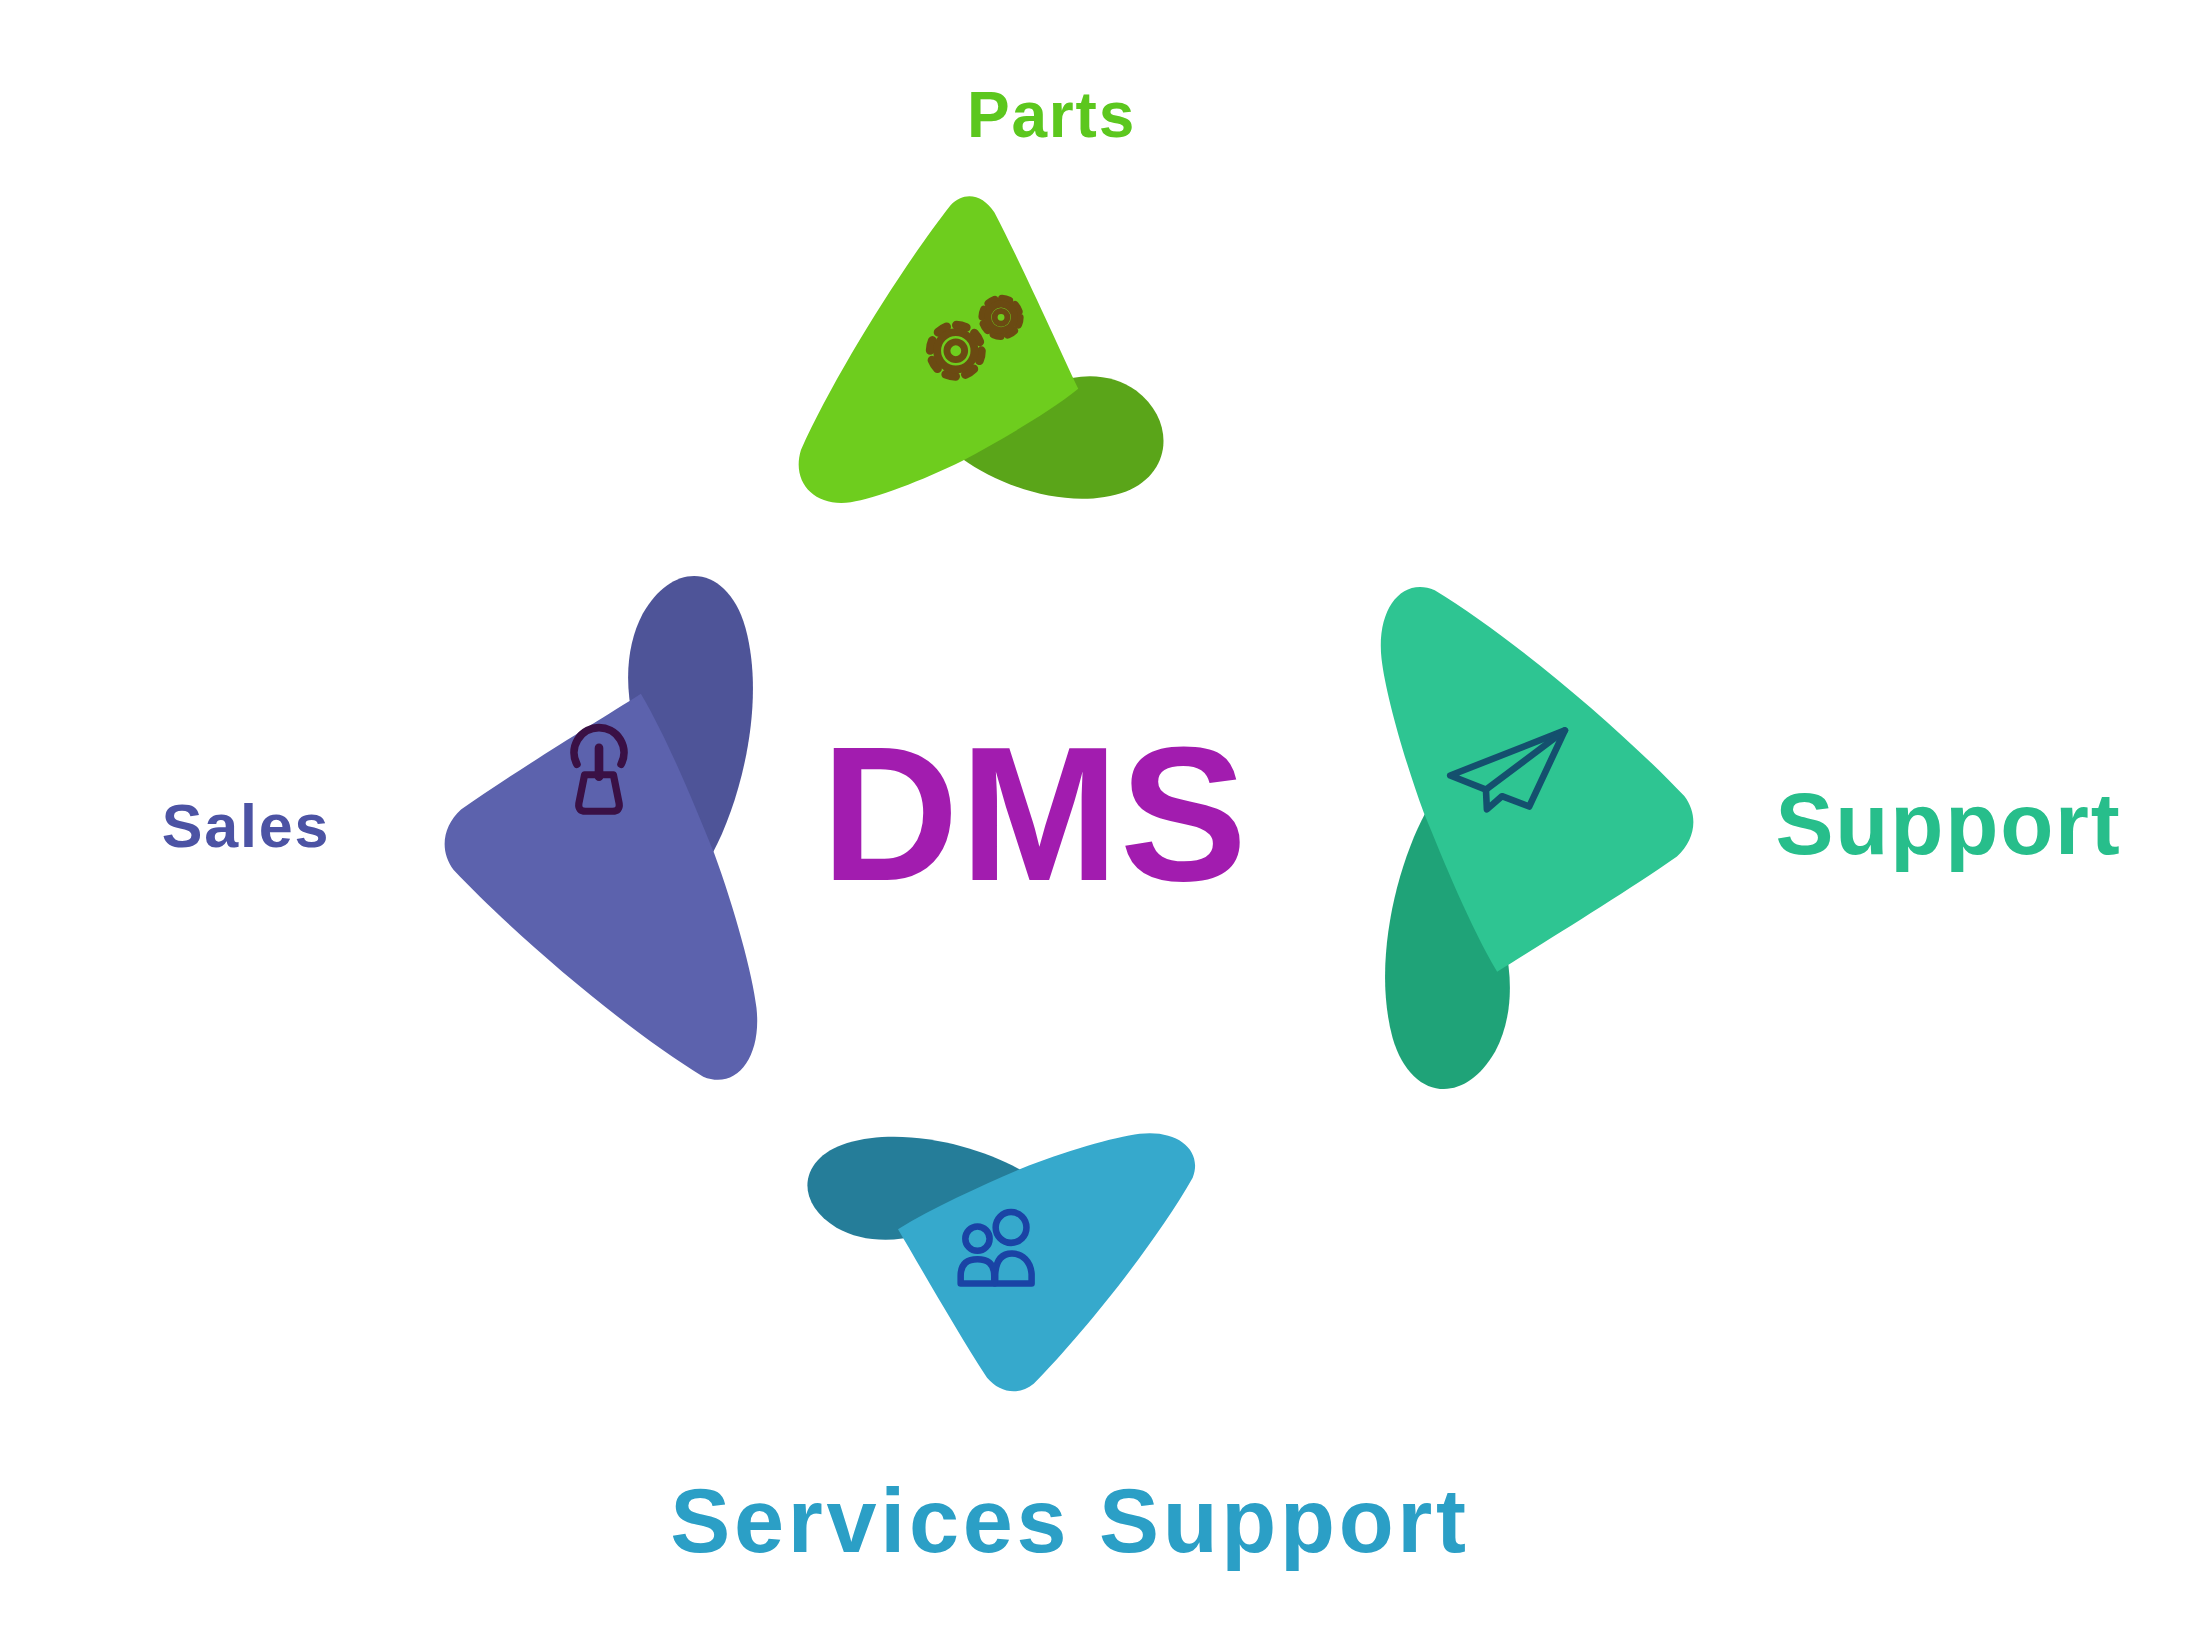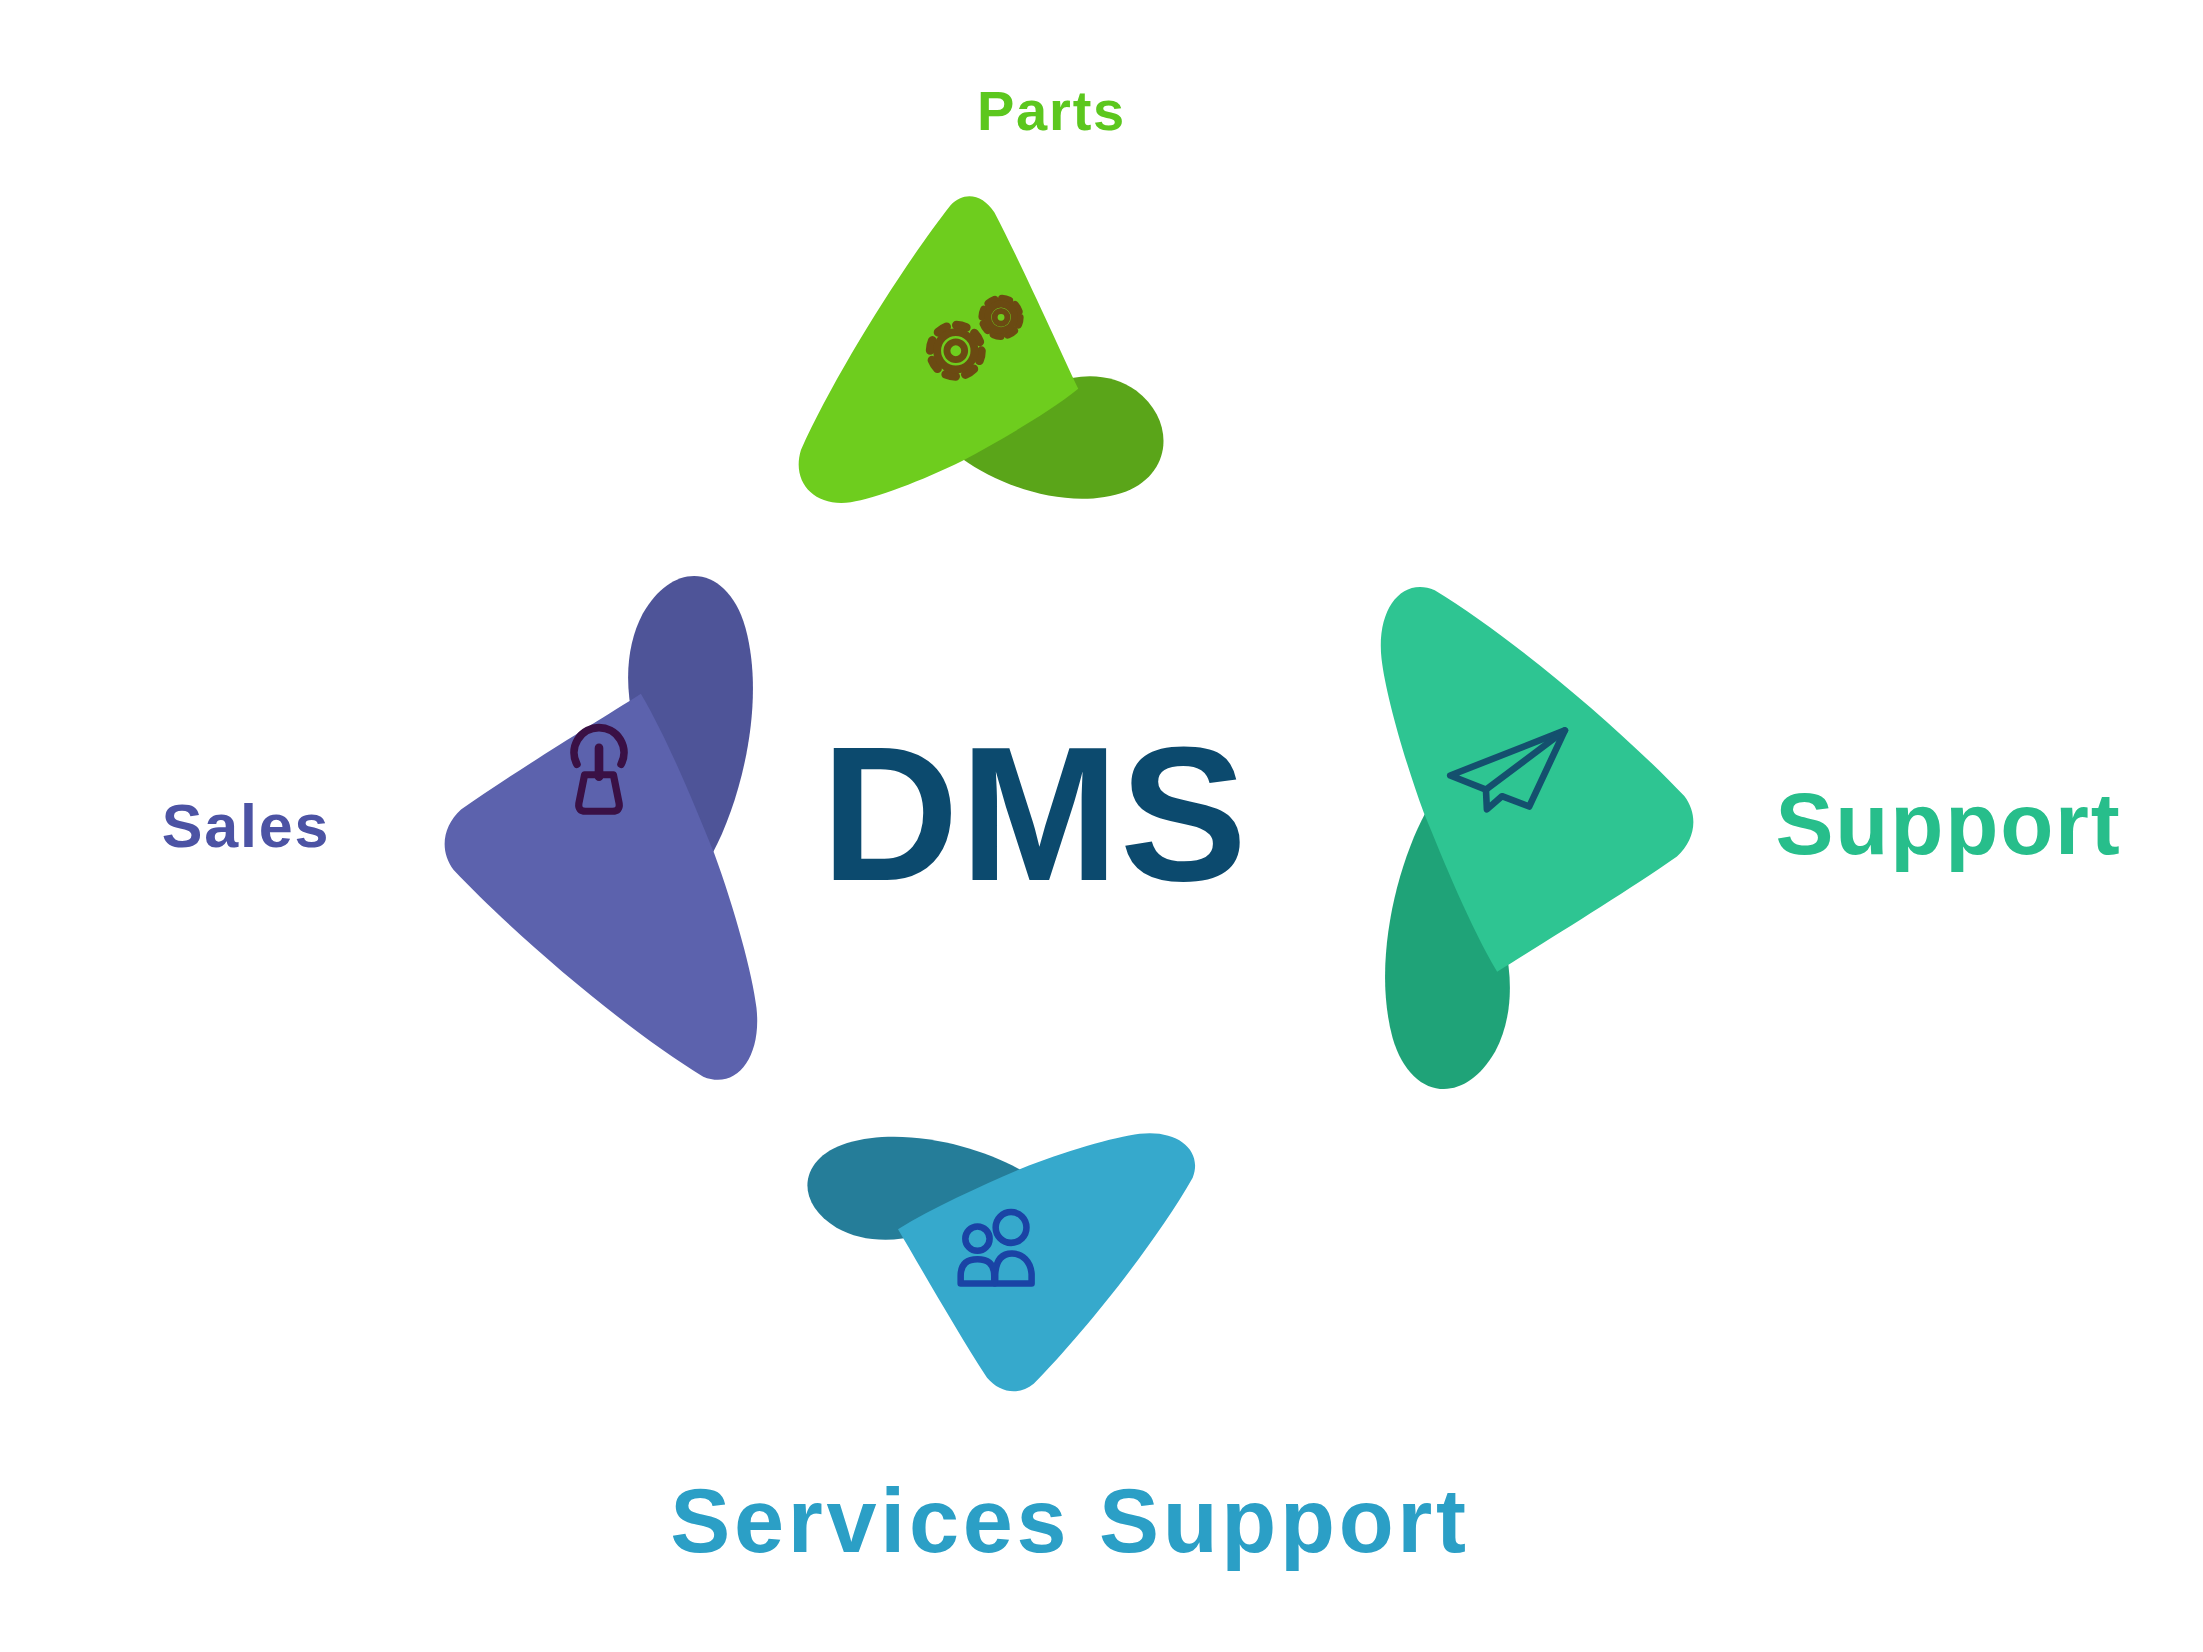--- a/index.html
+++ b/index.html
@@ -87,24 +87,24 @@
     <g fill="none" stroke-width="7" stroke-linejoin="round" stroke-linecap="round" stroke="#1a43a5">
       <circle cx="74" cy="38" r="16.5"></circle>
       <path d="M57 98 L57 88 C58 72 65 66 75 66 C86 66 95 74 96 88 L96 98 Z"></path>
       <g fill="#36a9cc">
         <circle cx="38" cy="50" r="13"></circle>
         <path d="M20 98 L20 90 C20 76 28 72 38 72 C48 72 56 76 56 90 L56 98 Z"></path>
       </g>
     </g>
   </svg>
 
-  <div class="label" style="left: 822px; top: 83px; width: 459px; font-size: 56px; color: rgb(92, 199, 30);">Parts</div>
+  <div class="label" style="left: 822px; top: 83px; width: 459px; font-size: 64px; color: rgb(92, 199, 30);">Parts</div>
 
   <div class="label" style="left: 16.5px; top: 796px; width: 459px; font-size: 61px; color: rgb(76, 83, 164);">Sales</div>
 
-  <div class="label center-label" style="left: 759px; top: 718px; width: 551px; font-size: 191px; color: #0c4a6e;">DMS</div>
+  <div class="label center-label" style="left: 759px; top: 718px; width: 551px; font-size: 191px; color: #a21caf;">DMS</div>
 
   <div class="label" style="left: 1719px; top: 780px; width: 459px; font-size: 87px; color: rgb(39, 190, 139);">Support</div>
 
   <div class="label" style="left: 611px; top: 1476px; width: 918px; font-size: 90px; letter-spacing: 3.7px; color: rgb(43, 159, 198);">Services Support</div>
 
 </div>
 
 
 </body></html>

